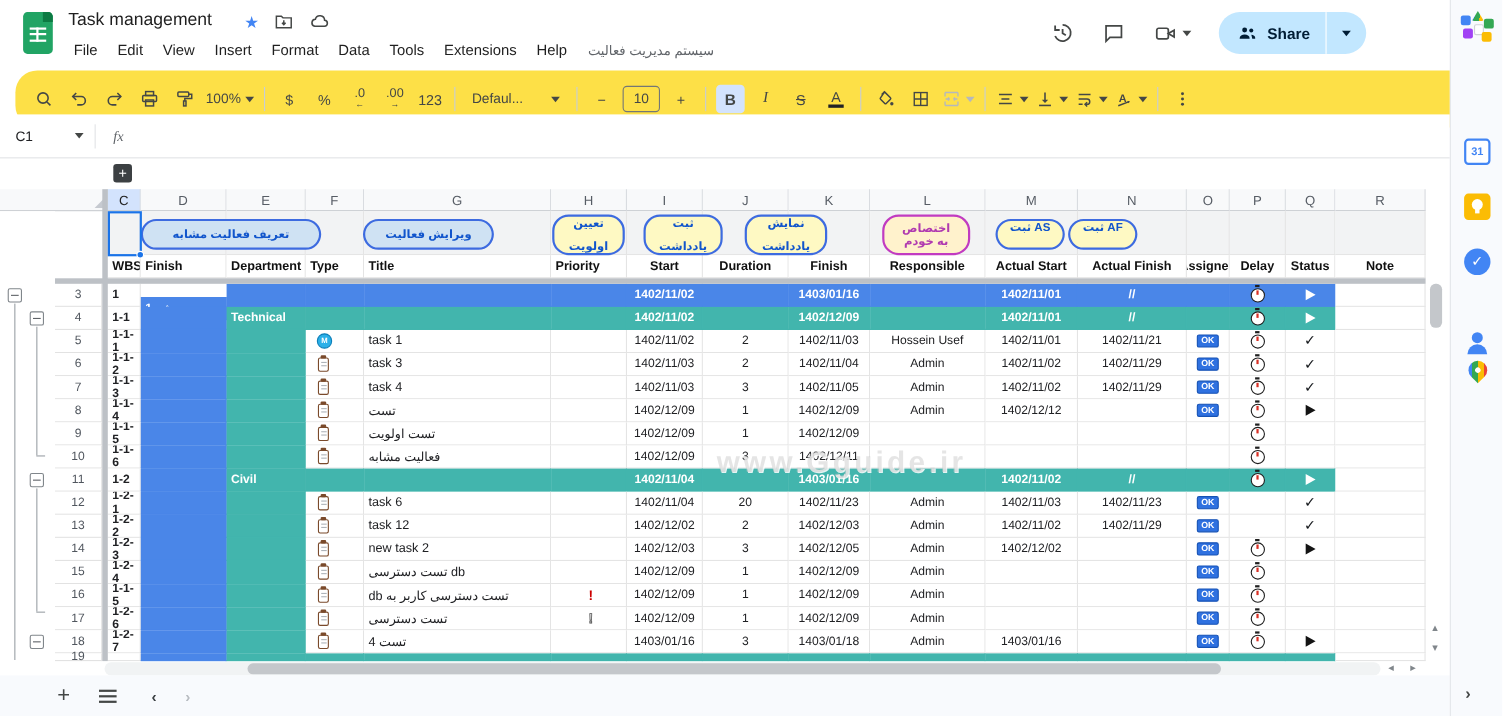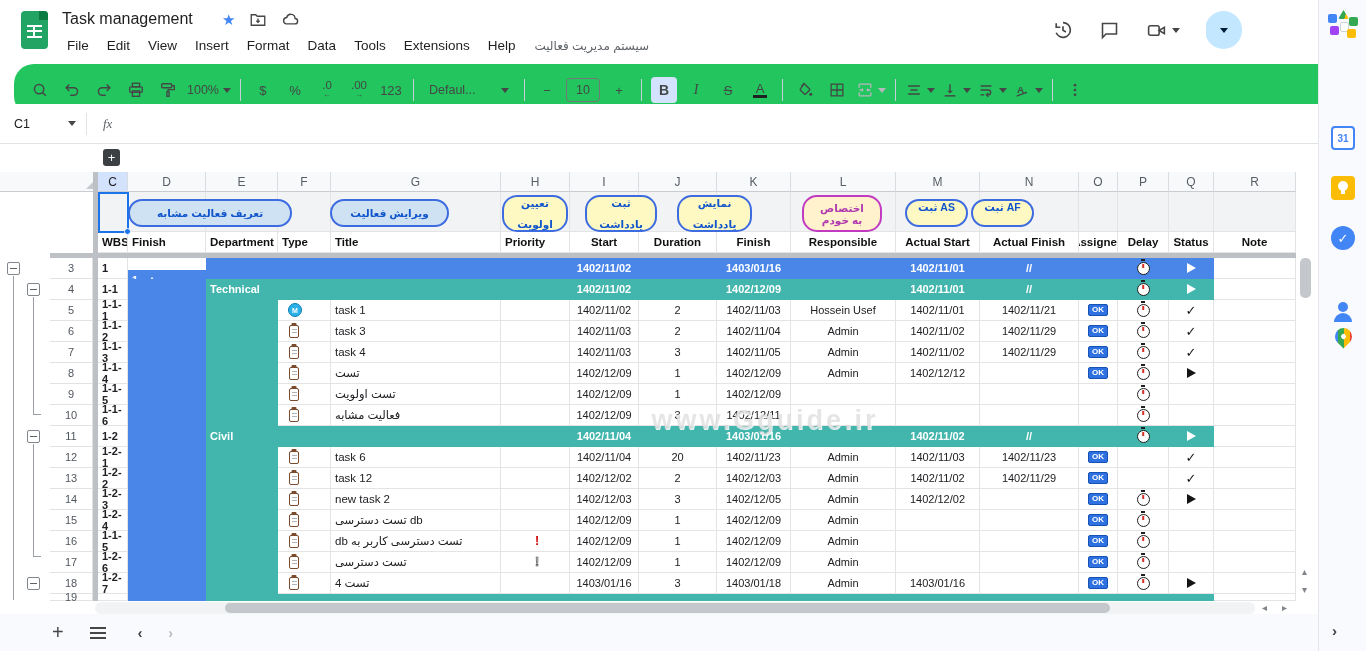--- a/index.html
+++ b/index.html
@@ -25,21 +25,21 @@
   .round-btn{width:40px;height:40px;border-radius:50%;display:flex;align-items:center;justify-content:center;}
   .caret{width:0;height:0;border-left:4px solid transparent;border-right:4px solid transparent;border-top:5px solid #444746;display:inline-block;}
   #share-pill{display:flex;align-items:center;height:38px;background:#c2e7ff;border-radius:19px;margin-left:8px;}
   #share-main{display:flex;align-items:center;gap:8px;padding:0 14px 0 16px;height:100%;}
   #share-main span{font-size:14px;font-weight:bold;color:#001d35;}
   #share-sep{width:1px;height:38px;background:#fff;}
   #share-caret{padding:0 14px;height:100%;display:flex;align-items:center;}
   #share-caret .caret{border-top-color:#001d35;}
 
   
-  #toolbar{position:absolute;left:14px;top:64px;width:1338px;height:52px;background:#22c55e;border-radius:20px;display:flex;align-items:center;padding:0 10px;}
+  #toolbar{position:absolute;left:14px;top:64px;width:1338px;height:52px;background:#fde047;border-radius:20px;display:flex;align-items:center;padding:0 10px;}
   .tbi{height:26px;min-width:26px;display:flex;align-items:center;justify-content:center;color:#444746;font-size:13px;border-radius:4px;margin:0 3px;position:relative;}
   .tbi.active{background:#d3e3fd;}
   .tb-sep{width:1px;height:22px;background:#c7cdd6;margin:0 6px;}
   .tb-caret{margin-left:4px;}
   .tb-text{font-size:12.5px;color:#444746;}
   #font-box{width:92px;justify-content:space-between;padding:0 6px;}
   #size-box{width:34px;height:24px;border:1px solid #747775;border-radius:4px;justify-content:center;font-size:12.5px;}
   .fmt-num{display:flex;flex-direction:column;align-items:center;line-height:10px;font-size:11.5px;}
   .fmt-num small{font-size:8px;}
   #btn-bold{font-weight:bold;font-size:14px;}
@@ -186,20 +186,29 @@
           </svg>
       </div>
       <div class="round-btn" style="width:56px;gap:5px">
         <svg width="21" height="21" viewBox="0 0 24 24" fill="none" stroke="#444746" stroke-width="1.8">
             <rect x="3" y="6.5" width="12" height="11" rx="2"></rect>
             <path d="M15 12l6-3.5v7z"></path>
           </svg>
         <span class="caret"></span>
       </div>
       <div id="share-pill">
+        <div id="share-main">
+          <svg width="20" height="20" viewBox="0 0 24 24" fill="#001d35">
+              <circle cx="9" cy="8.8" r="2.7"></circle>
+              <path d="M3.6 17.5c0-2.5 2.6-3.8 5.4-3.8s5.4 1.3 5.4 3.8v.9H3.6z"></path>
+              <circle cx="16.2" cy="9.2" r="2.2"></circle>
+              <path d="M16.3 13.9c2.3.2 4.2 1.3 4.2 3.3v1.2h-3.2z"></path>
+            </svg>
+          <span>Share</span>
+        </div>
         <div id="share-sep"></div>
         <div id="share-caret">
             <span class="caret"></span>
           </div>
       </div>
     </div>
   </div>
 
   <div id="toolbar">
     <div class="tbi">

